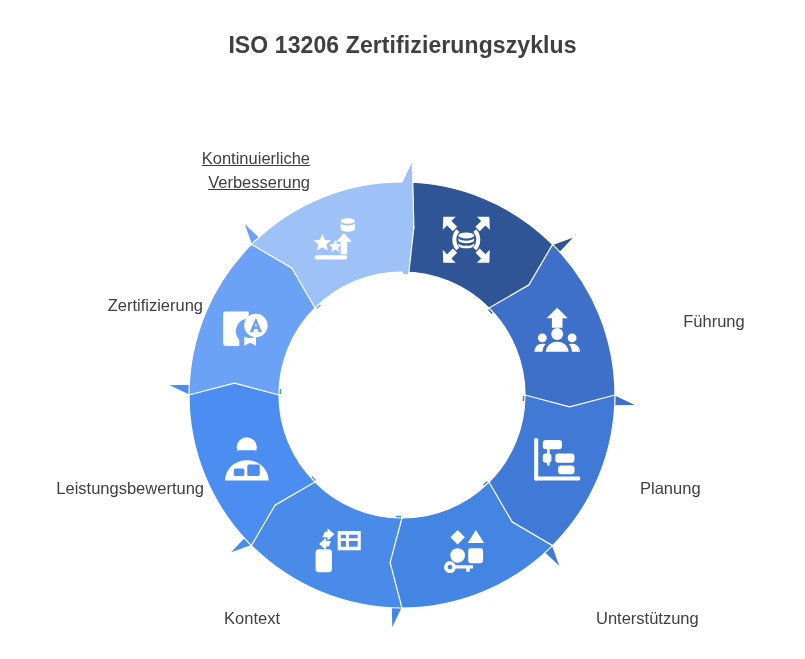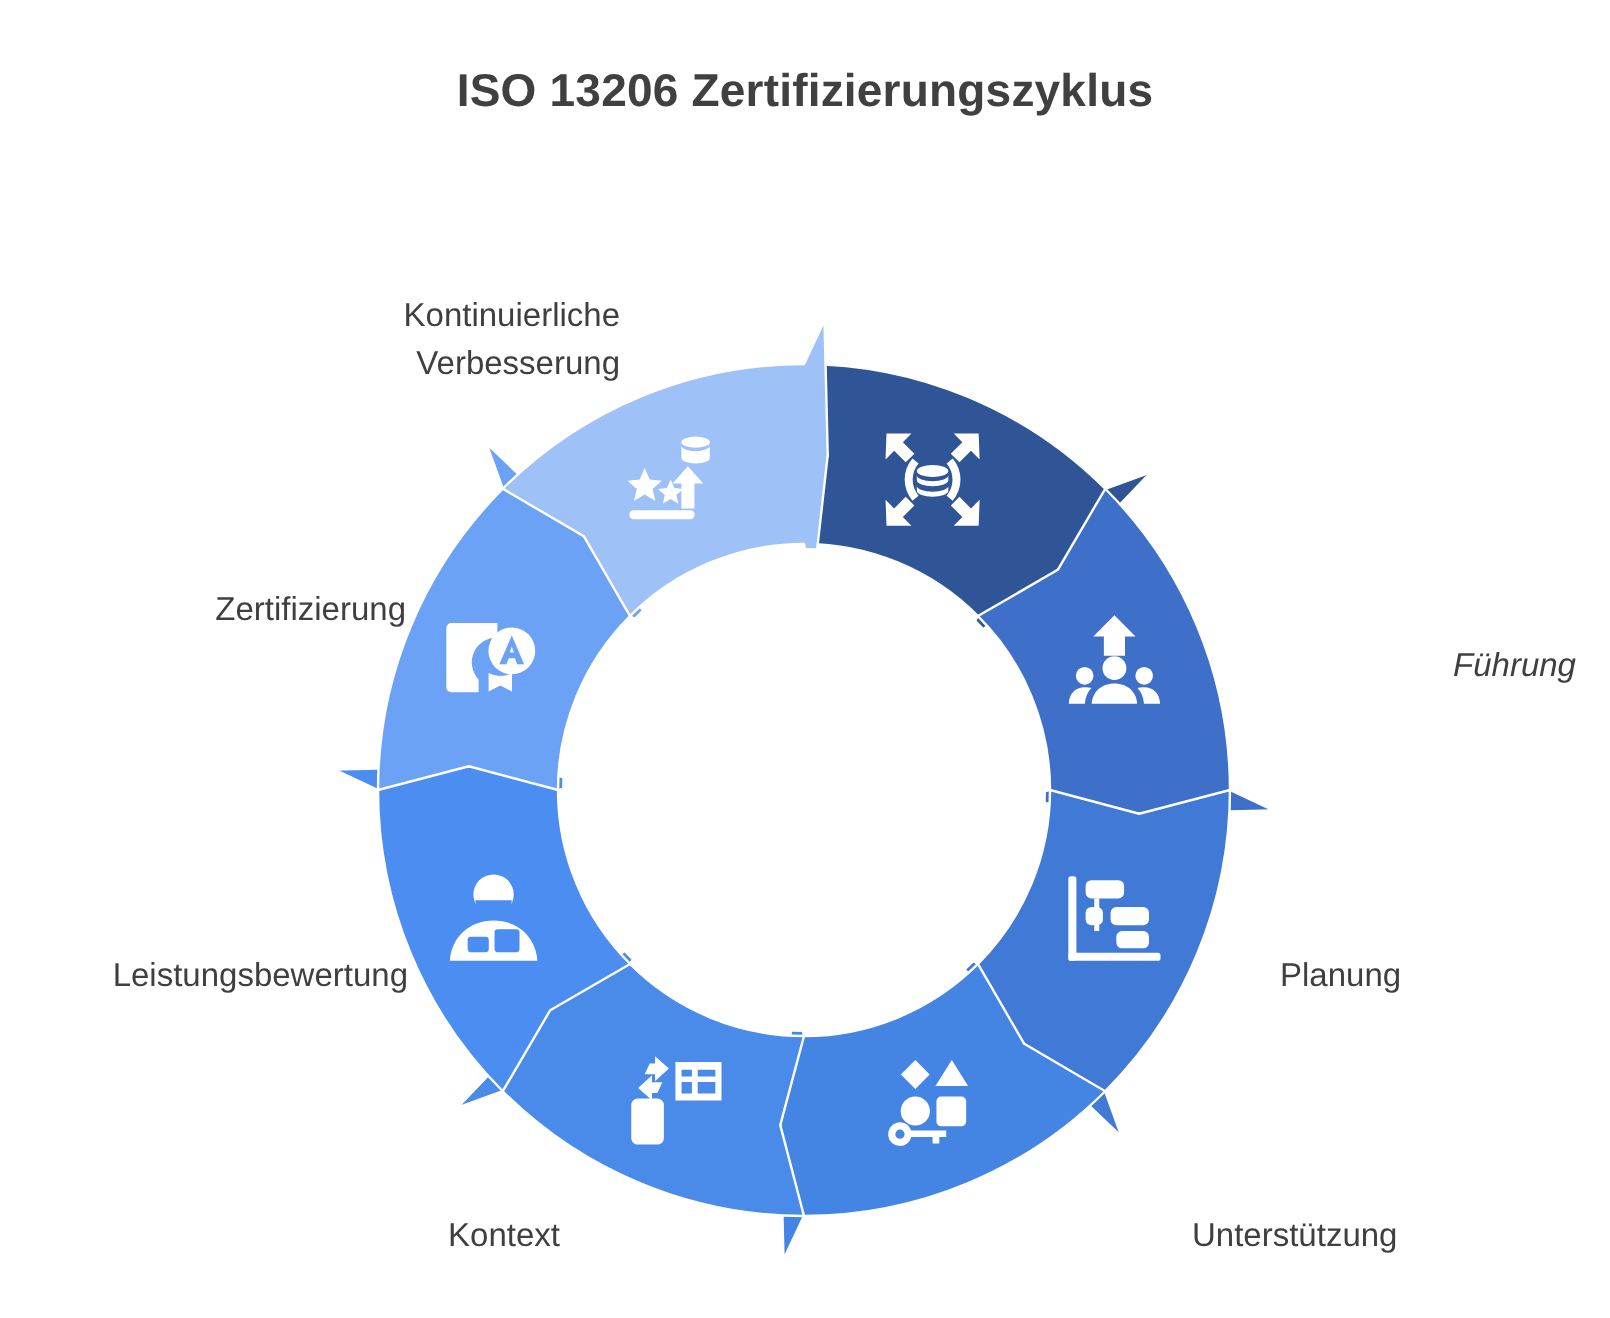--- a/index.html
+++ b/index.html
@@ -41,27 +41,27 @@
 
   .ring-label {
     position: absolute;
     font-size: 16.5px;
     color: #3f3f3f;
     line-height: 1.45;
     white-space: pre-line;
   }
 
   .lbl-anwendbarkeit   { left: 597px; top: 147px; width: 190px; }
-  .lbl-fuehrung        { left: 640px; top: 322px; width: 148px; text-align: right; font-style: italic; }
+  .lbl-fuehrung        { left: 640px; top: 310px; width: 148px; text-align: center; }
   .lbl-planung         { left: 640px; top: 477px; width: 148px; text-align: left; }
   .lbl-unterstuetzung  { left: 596px; top: 607px; width: 190px; text-align: left; }
   .lbl-betrieb         { left: 140px; top: 607px; width: 140px; text-align: right; }
   .lbl-leistung        { left:   8px; top: 477px; width: 196px; text-align: right; }
   .lbl-zertifizierung  { left:  20px; top: 294px; width: 183px; text-align: right; }
-  .lbl-kontinuierlich  { left: 110px; top: 147px; width: 200px; text-align: right; }
+  .lbl-kontinuierlich  { left: 110px; top: 147px; width: 200px; text-align: right; text-decoration: underline; }
 </style>
 </head>
 <body>
 
 <div id="diagram-root">
 
   <div id="page-title">ISO 13206 Zertifizierungszyklus</div>
 
   <svg id="cycle-svg" width="805" height="659" viewBox="0 0 805 659" aria-hidden="true">
       <defs></defs>

